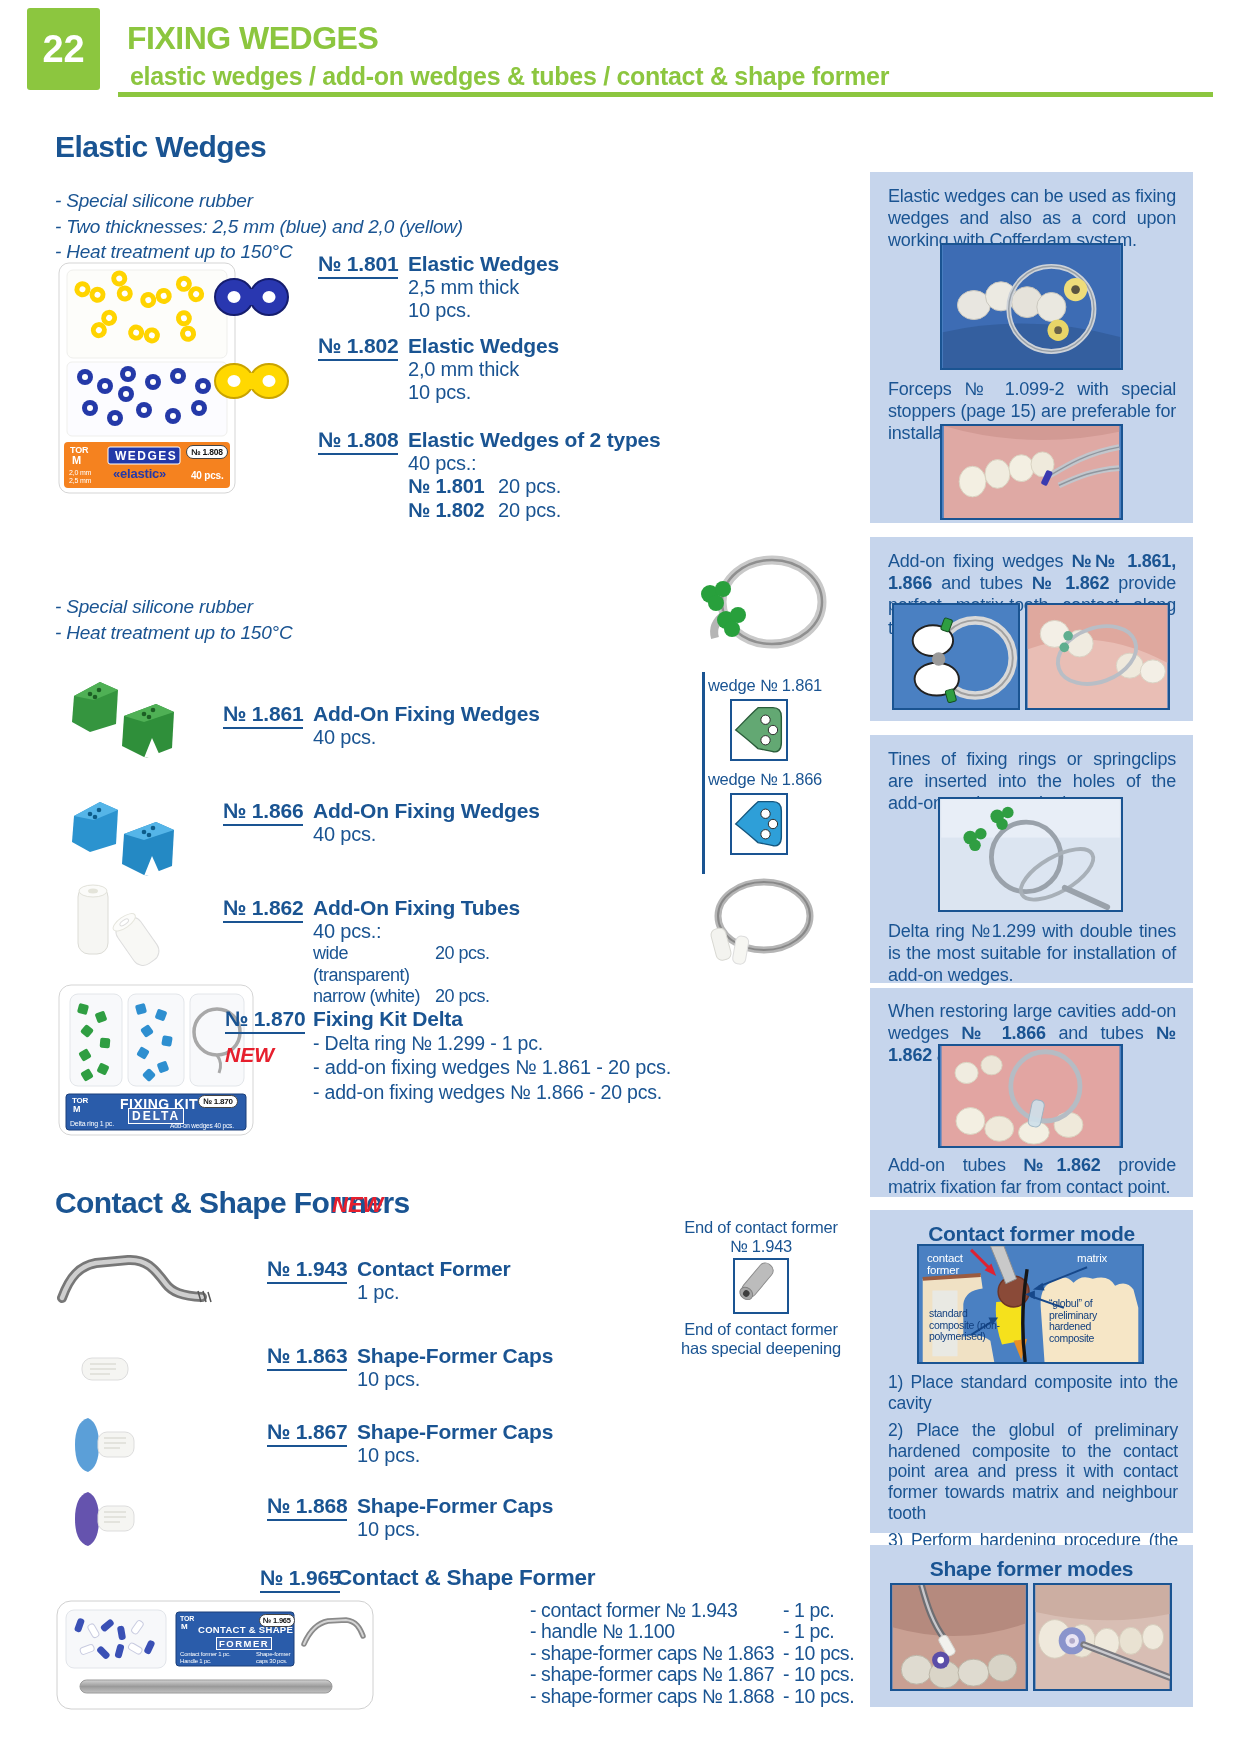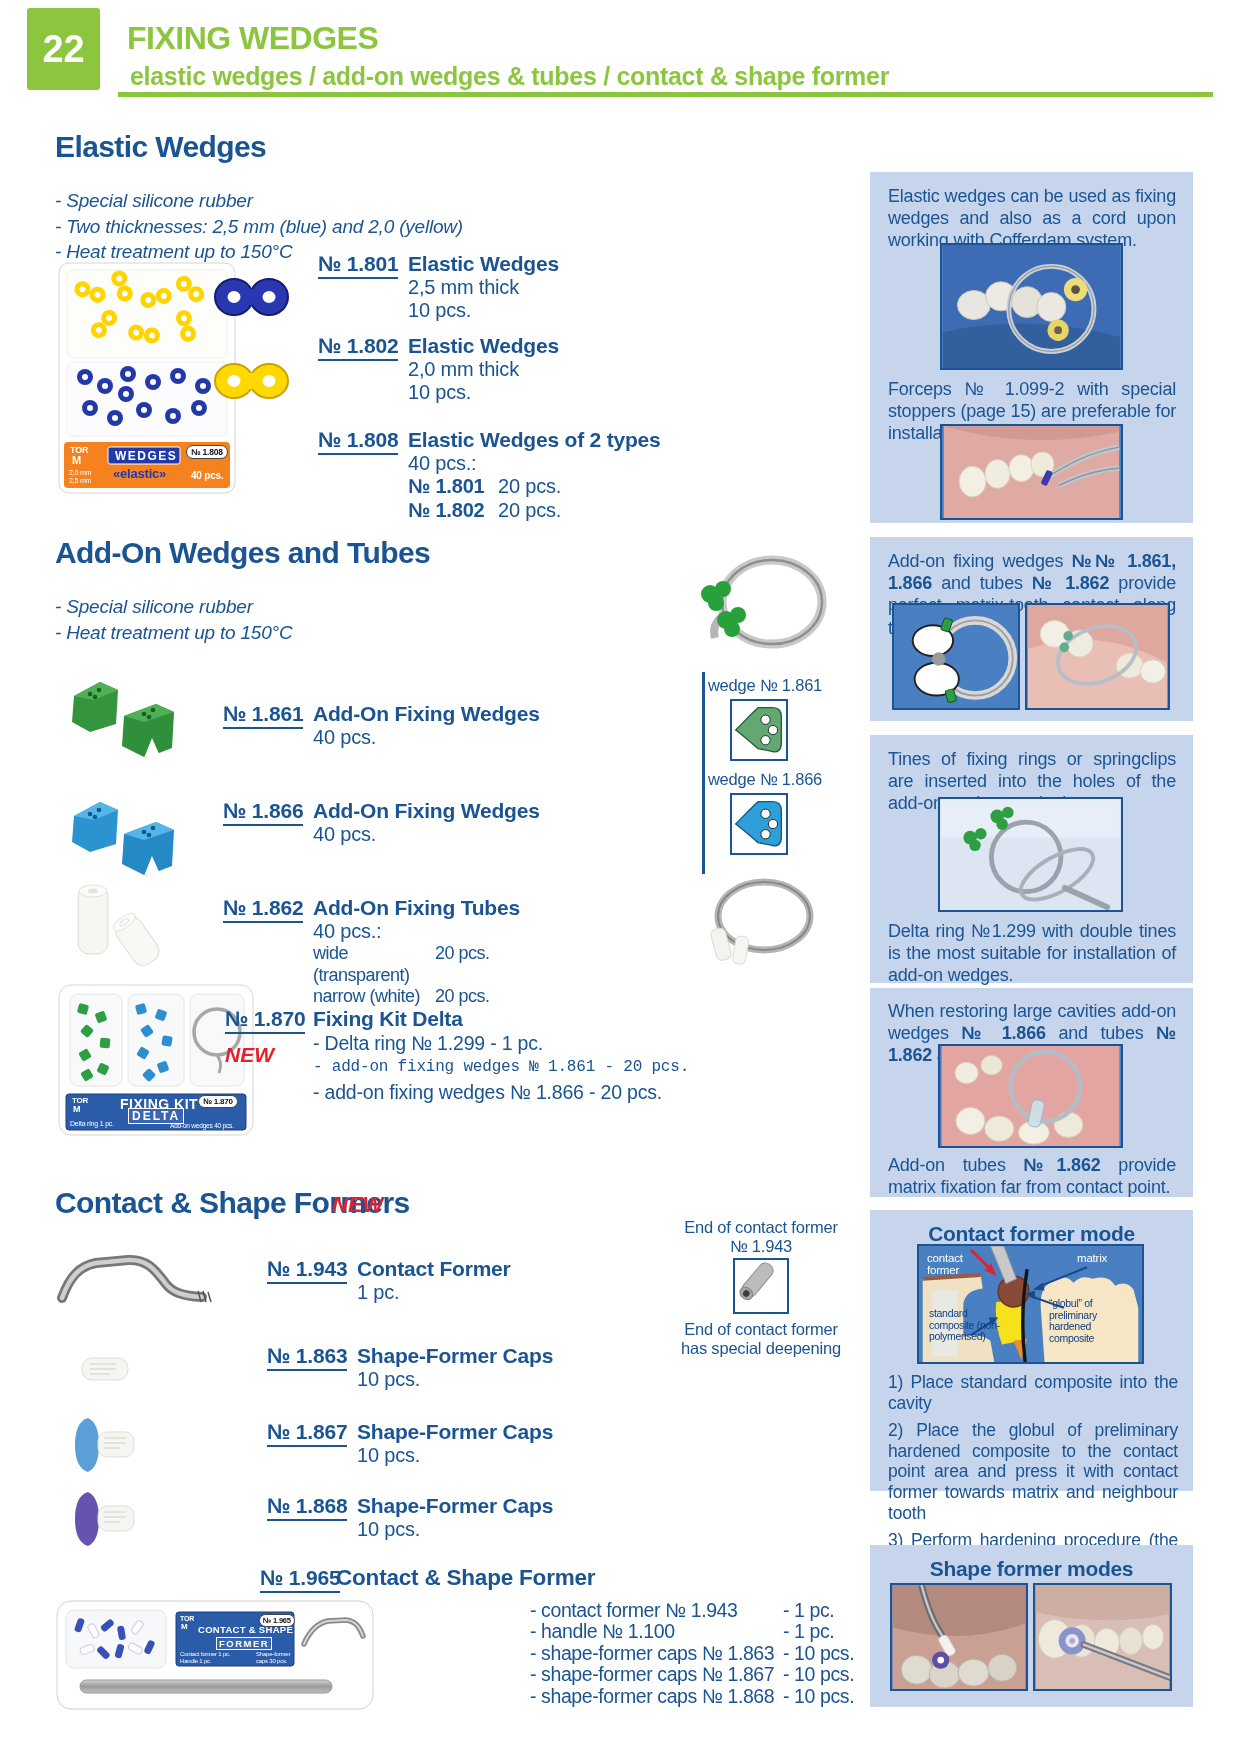--- a/index.html
+++ b/index.html
@@ -196,21 +196,20 @@
     <div class="subrow">
         <b>№ 1.801</b>
         <span>20 pcs.</span>
       </div>
     <div class="subrow">
         <b>№ 1.802</b>
         <span>20 pcs.</span>
       </div>
   </div>
 
-  <div class="abs h2" style="left:55px;top:536px;">Add-On Wedges and Tubes</div>
   <div class="abs" style="left:55px;top:594px;">
     <div class="feat">- Special silicone rubber</div>
     <div class="feat">- Heat treatment up to 150°C</div>
   </div>
 
   <div class="abs" style="left:60px;top:666px;">
     <svg width="125" height="100" viewBox="0 0 125 100">
       <path d="M14,30 L40,16 L58,24 L56,58 L30,66 L12,56 Z" fill="#35953f"></path>
       <path d="M14,30 L40,16 L58,24 L34,34 Z" fill="#4fb055"></path>
       <circle cx="30" cy="28" r="2.3" fill="#1c5f24"></circle>
@@ -312,21 +311,21 @@
     <div class="oval" style="left:140px;top:111px;font-size:8px;padding:1px 4px;">№ 1.870</div>
     <div class="ptiny" style="left:12px;top:136px;font-size:7px;font-weight:normal;">Delta ring 1 pc.</div>
     <div class="ptiny" style="left:112px;top:138px;font-size:6.5px;font-weight:normal;">Add-on wedges 40 pcs.</div>
   </div>
 
   <div class="abs" style="left:225px;top:1007px;"><span class="pnum">№ 1.870</span></div>
   <div class="abs new" style="left:225px;top:1043px;">NEW</div>
   <div class="abs" style="left:313px;top:1007px;">
     <div class="pname">Fixing Kit Delta</div>
     <div class="pl" style="font-size:19.5px;line-height:24.5px;">- Delta ring № 1.299  - 1 pc.</div>
-    <div class="pl" style="font-size:16px;line-height:24.5px;font-family:Liberation Mono, monospace;">- add-on fixing wedges № 1.861 - 20 pcs.</div>
+    <div class="pl" style="font-size:20px;line-height:24.5px;">- add-on fixing wedges № 1.861 - 20 pcs.</div>
     <div class="pl" style="font-size:19.5px;line-height:24.5px;">- add-on fixing wedges № 1.866 - 20 pcs.</div>
   </div>
 
   <div class="abs" style="left:678px;top:552px;">
     <svg width="152" height="108" viewBox="0 0 152 108">
       <ellipse cx="94" cy="50" rx="50" ry="42" fill="none" stroke="#c9c9c9" stroke-width="9"></ellipse>
       <ellipse cx="94" cy="50" rx="50" ry="42" fill="none" stroke="#8f8f8f" stroke-width="2.5"></ellipse>
       <path d="M47,62 q-14,10 -10,24" stroke="#b5b5b5" stroke-width="8" fill="none"></path>
       <g fill="#28a03c">
         <circle cx="32" cy="42" r="9"></circle>
@@ -613,21 +612,21 @@
         <ellipse cx="52" cy="20" rx="11" ry="10" fill="#ece6d8" stroke="#d8d2c0"></ellipse>
         <circle cx="108" cy="42" r="36" fill="none" stroke="#b5bcc4" stroke-width="5"></circle>
         <g transform="rotate(12 98 70)">
             <rect x="92" y="56" width="13" height="28" rx="5" fill="#cfe0ea" stroke="#9ab4c4" opacity="0.92"></rect>
           </g>
       </svg>
     </div>
     <p class="stext" style="top:166px;margin:0;"><span>Add-on tubes </span><b>№1.862</b><span> provide matrix fixation far from contact point.</span></p>
   </div>
 
-  <div class="sbox" style="top:1210px;height:281px;">
+  <div class="sbox" style="top:1210px;height:323px;">
     <div class="stitle" style="top:12px;">Contact former mode</div>
     <div class="photo" style="left:47px;top:34px;width:227px;height:120px;">
       <svg width="223" height="116" viewBox="0 0 227 120">
         <rect width="227" height="120" fill="#4a80c2"></rect>
         <path d="M2,34 L62,30 L64,44 Q46,46 44,60 L44,94 Q62,90 72,98 L76,120 L2,120 Z" fill="#f0e1c4"></path>
         <path d="M2,34 L62,30" stroke="#9a5b40" stroke-width="4" fill="none"></path>
         <path d="M12,46 L38,46 L38,114 L12,114 Z" fill="#e9e9e3"></path>
         <path d="M78,58 L104,56 L104,98 L84,102 Q76,80 78,58 Z" fill="#f5e11c"></path>
         <path d="M96,98 L110,96 L104,118 Z" fill="#e88f28"></path>
         <circle cx="96" cy="47" r="16" fill="#8a4a38" stroke="#6e3526" stroke-width="1.5"></circle>

